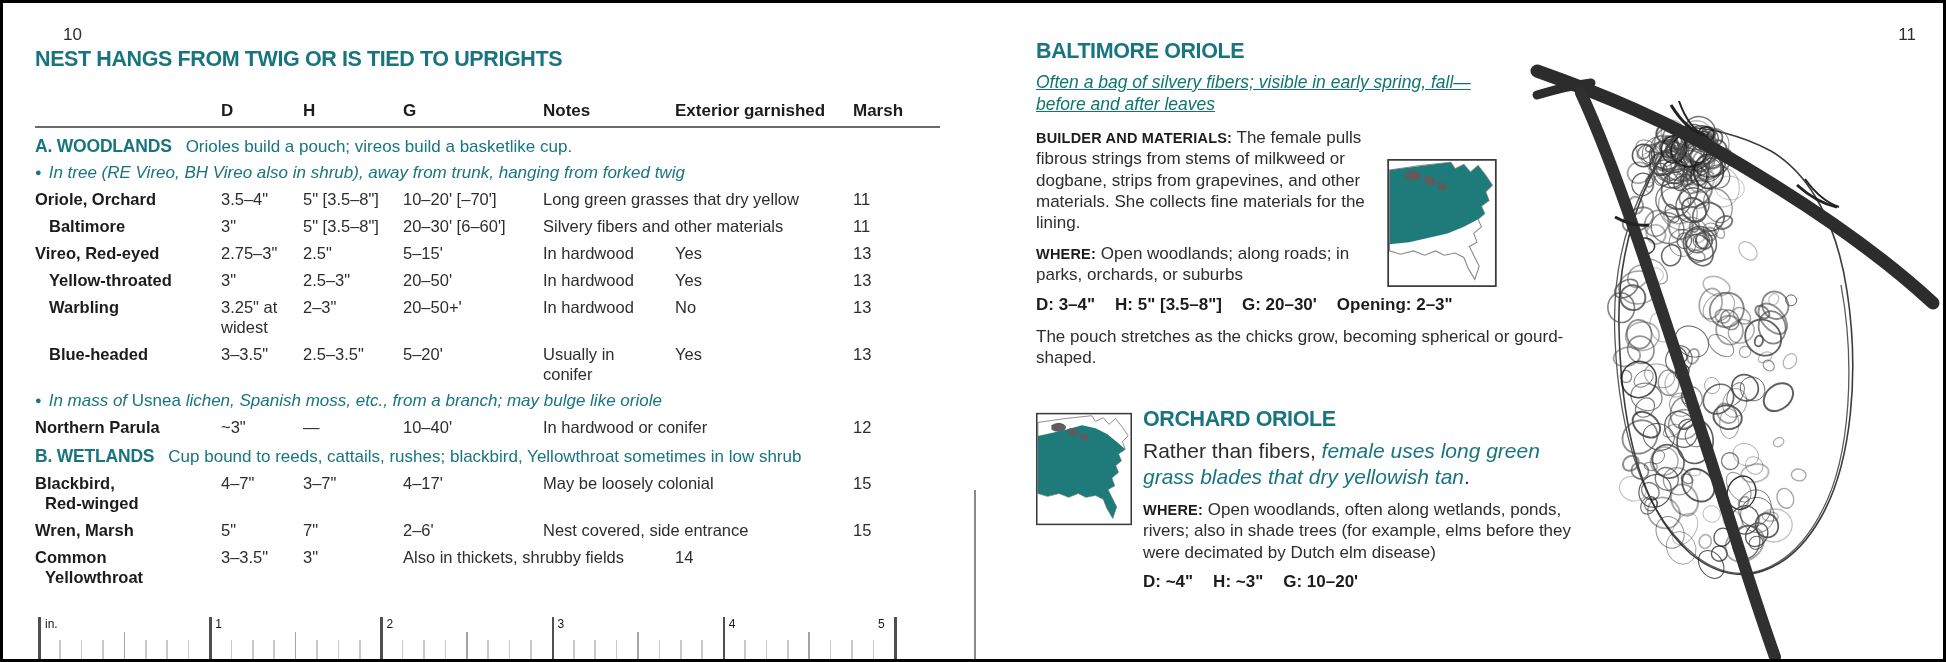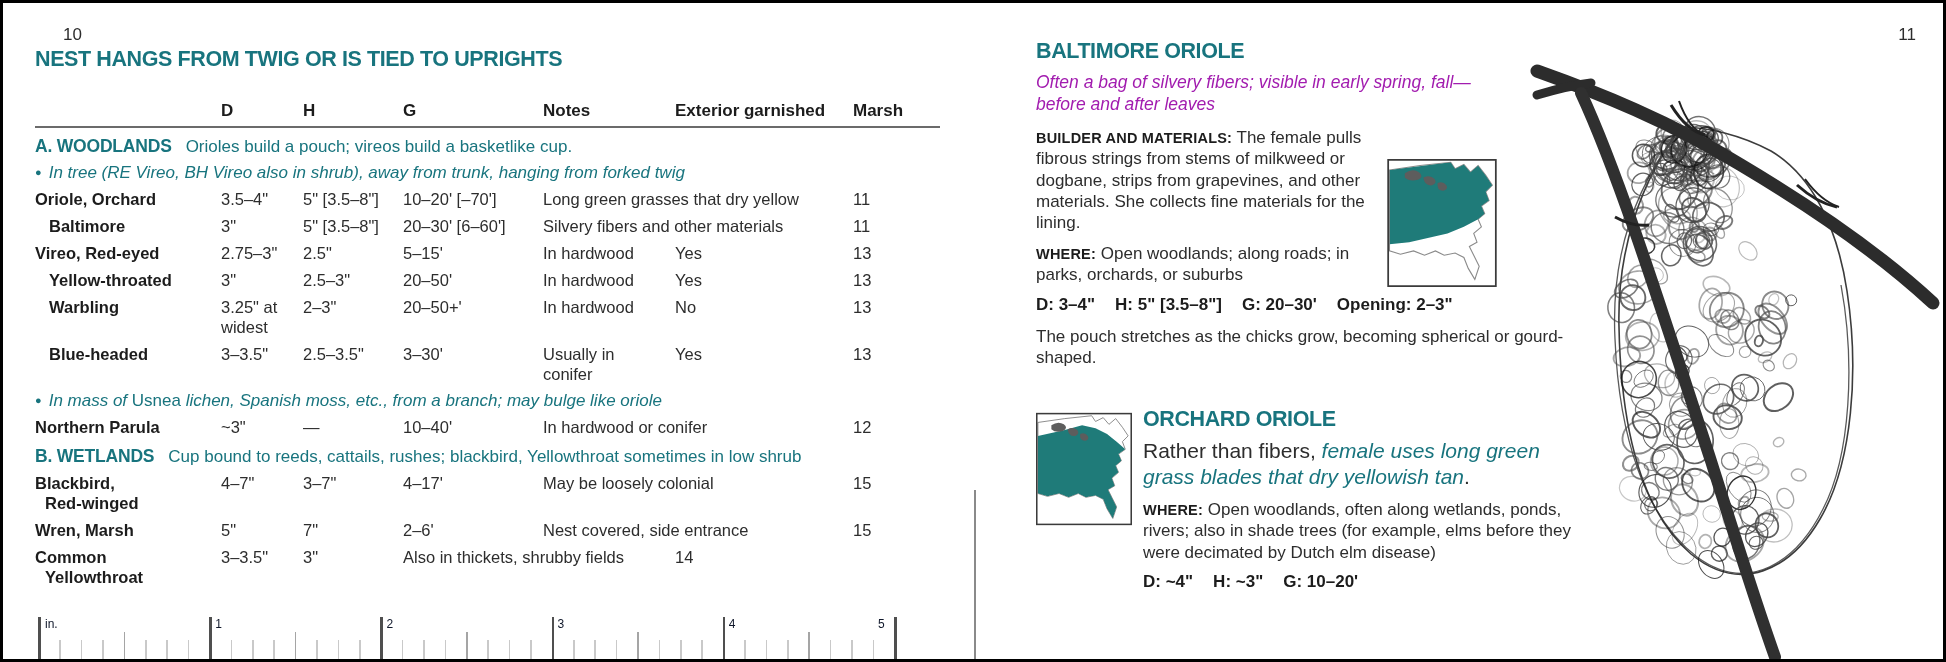--- a/index.html
+++ b/index.html
@@ -33,21 +33,21 @@
   .ruler{position:absolute;left:32px;top:612px;width:905px;height:46px;}
   .tk{position:absolute;bottom:0;display:block;}
   .tk.maj{width:2.5px;height:44px;background:#4f4f4f;}
   .tk.half{width:1.5px;height:29px;background:#a5a5a5;}
   .tk.sm{width:1.5px;height:21px;background:#c9c9c9;}
   .rlab{position:absolute;top:2px;font-weight:normal;font-style:normal;font-size:12px;color:#0f172a;}
   .seam{position:absolute;left:971px;top:487px;width:2px;height:172px;background:#8a8a8a;}
   
   .rtitle{margin:0;font-size:21.5px;letter-spacing:-0.4px;font-weight:bold;color:#18747e;white-space:nowrap;}
   .bal{position:absolute;left:60px;top:36px;width:560px;}
-  .subtitle{font-size:17.5px;font-style:italic;color:#a21caf;line-height:1.28;margin:7px 0 11px 0;}
+  .subtitle{font-size:17.5px;font-style:italic;color:#0f766e;line-height:1.28;margin:7px 0 11px 0;text-decoration:underline;}
   .sline{display:block;}
   .body{font-size:17px;line-height:1.26;margin:0 0 9px 0;}
   .narrow{width:334px;}
   .klabel{font-weight:bold;font-size:14.5px;color:#1c1c1c;letter-spacing:0.2px;}
   .dims{font-size:17px;font-weight:bold;color:#1c1c1c;margin:3px 0 11px 0;white-space:nowrap;}
   .dims span{margin-right:20px;}
   .wide{width:540px;}
   .rmap{position:absolute;background:#fff;}
   .map-bal{left:411px;top:156px;width:110px;height:128px;}
   .map-orc{left:60px;top:406px;width:96px;height:120px;}
@@ -126,21 +126,21 @@
         <span class="cell">2–3"</span>
         <span class="cell">20–50+'</span>
         <span class="cell">In hardwood</span>
         <span class="cell">No</span>
         <span class="cell">13</span>
       </div>
       <div class="t-grid trow">
         <span class="cname ind">Blue-headed</span>
         <span class="cell cd">3–3.5"</span>
         <span class="cell">2.5–3.5"</span>
-        <span class="cell">3–30'</span>
+        <span class="cell">5–20'</span>
         <span class="wrapn">Usually in conifer</span>
         <span class="cell">Yes</span>
         <span class="cell">13</span>
       </div>
 
       <div class="bullet" style="margin-top:5px;">
         <span class="dot">●</span><span class="bi">In mass of </span><span class="br">Usnea</span><span class="bi"> lichen, Spanish moss, etc., from a branch; may bulge like oriole</span>
       </div>
       <div class="t-grid trow">
         <span class="cname">Northern Parula</span>

